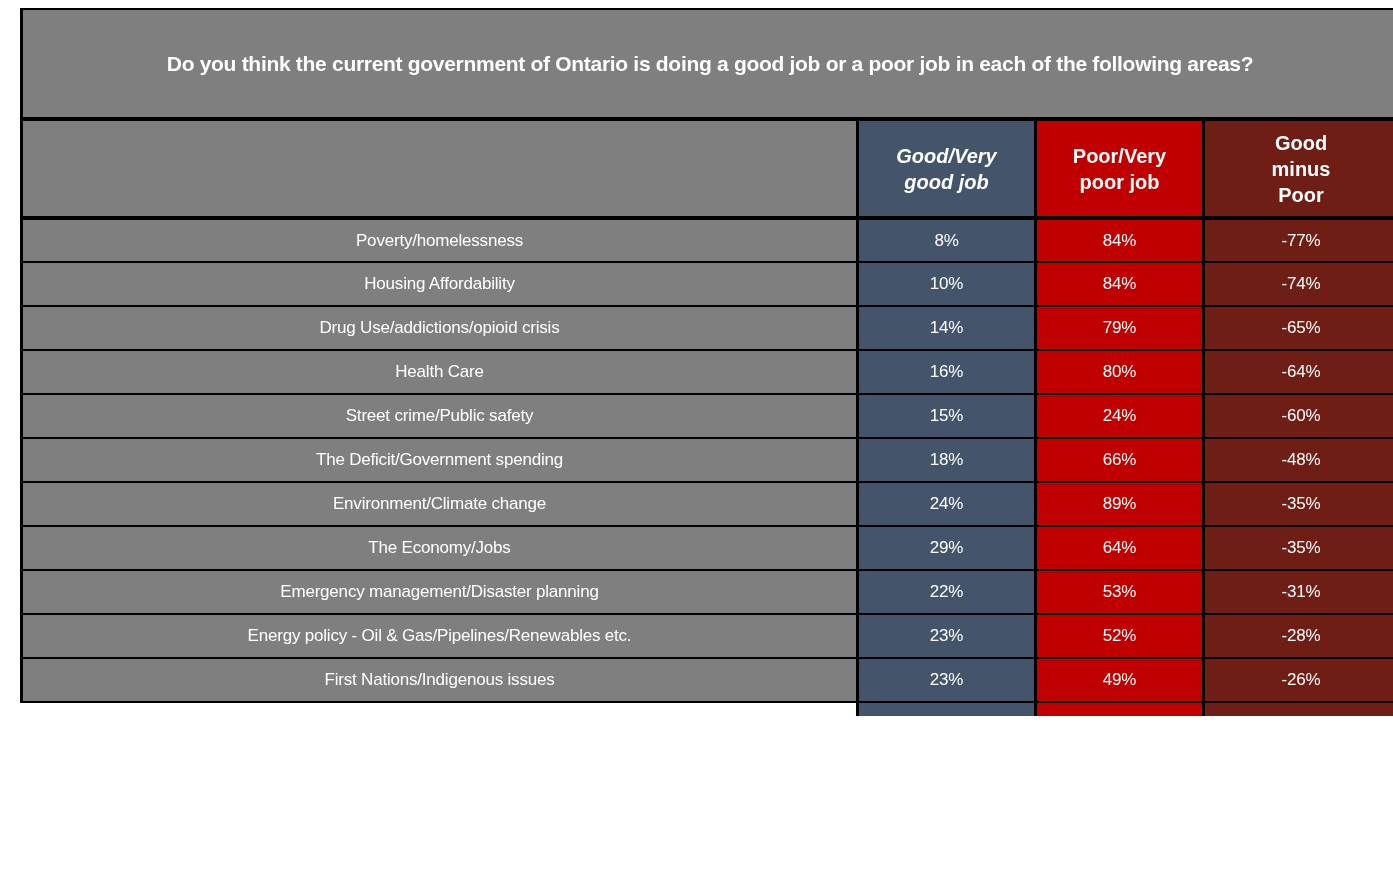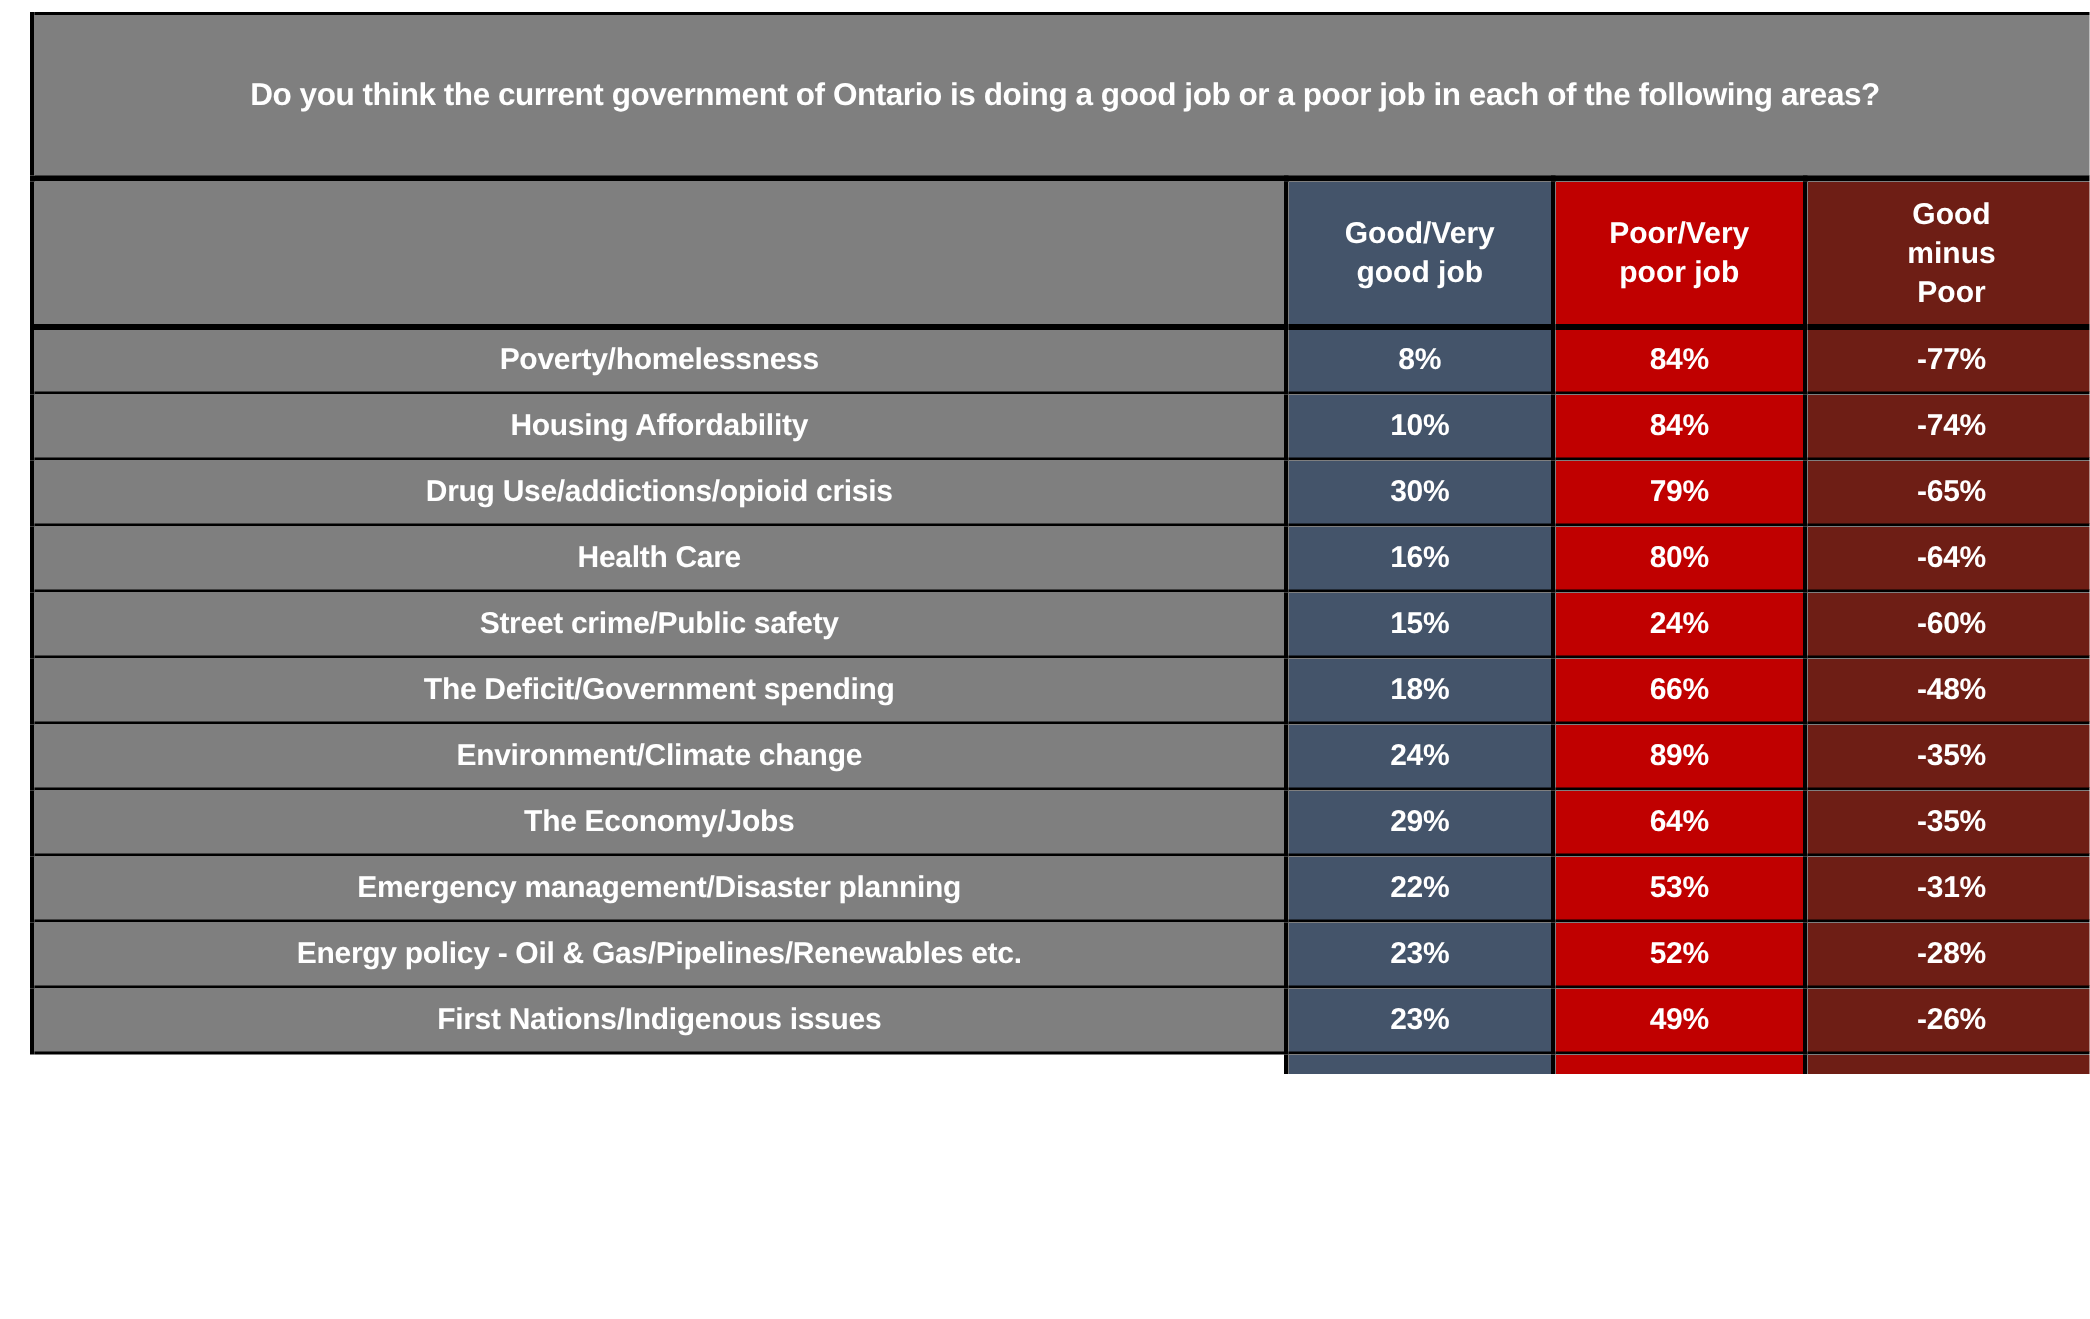--- a/index.html
+++ b/index.html
@@ -47,27 +47,27 @@
   }
   tr.header-row th{
     height:99px;
     font-size:20px;
     font-weight:bold;
     line-height:1.3;
     white-space:pre-line;
     border-bottom-width:4px;
   }
   .spacer-cell{background:var(--gray);border-bottom-width:4px;}
-  th.good-col{background:var(--good);}
+  th.good-col{background:var(--good);font-style:italic;}
   th.poor-col{background:var(--poor);}
   th.net-col{background:var(--net);}
   tr.data-row td{
     height:44px;
-    font-size:20px;
-    font-weight:bold;
+    font-size:17px;
+    font-weight:normal;
     letter-spacing:-0.2px;
   }
   td.label-cell{background:var(--gray);}
   td.val.good{background:var(--good);}
   td.val.poor{background:var(--poor);}
   td.val.net{background:var(--net);}
   tr.ghost-row td{height:14px;border-bottom:none;}
   tr.ghost-row td.ghost-label{background:var(--bg);border-left:none;border-bottom:none;}
   tr.ghost-row td.good{background:var(--good);}
   tr.ghost-row td.poor{background:var(--poor);}
@@ -108,21 +108,21 @@
             <td class="val net">-77%</td>
           </tr>
           <tr class="data-row">
             <td class="label-cell">Housing Affordability</td>
             <td class="val good">10%</td>
             <td class="val poor">84%</td>
             <td class="val net">-74%</td>
           </tr>
           <tr class="data-row">
             <td class="label-cell">Drug Use/addictions/opioid crisis</td>
-            <td class="val good">30%</td>
+            <td class="val good">14%</td>
             <td class="val poor">79%</td>
             <td class="val net">-65%</td>
           </tr>
           <tr class="data-row">
             <td class="label-cell">Health Care</td>
             <td class="val good">16%</td>
             <td class="val poor">80%</td>
             <td class="val net">-64%</td>
           </tr>
           <tr class="data-row">

